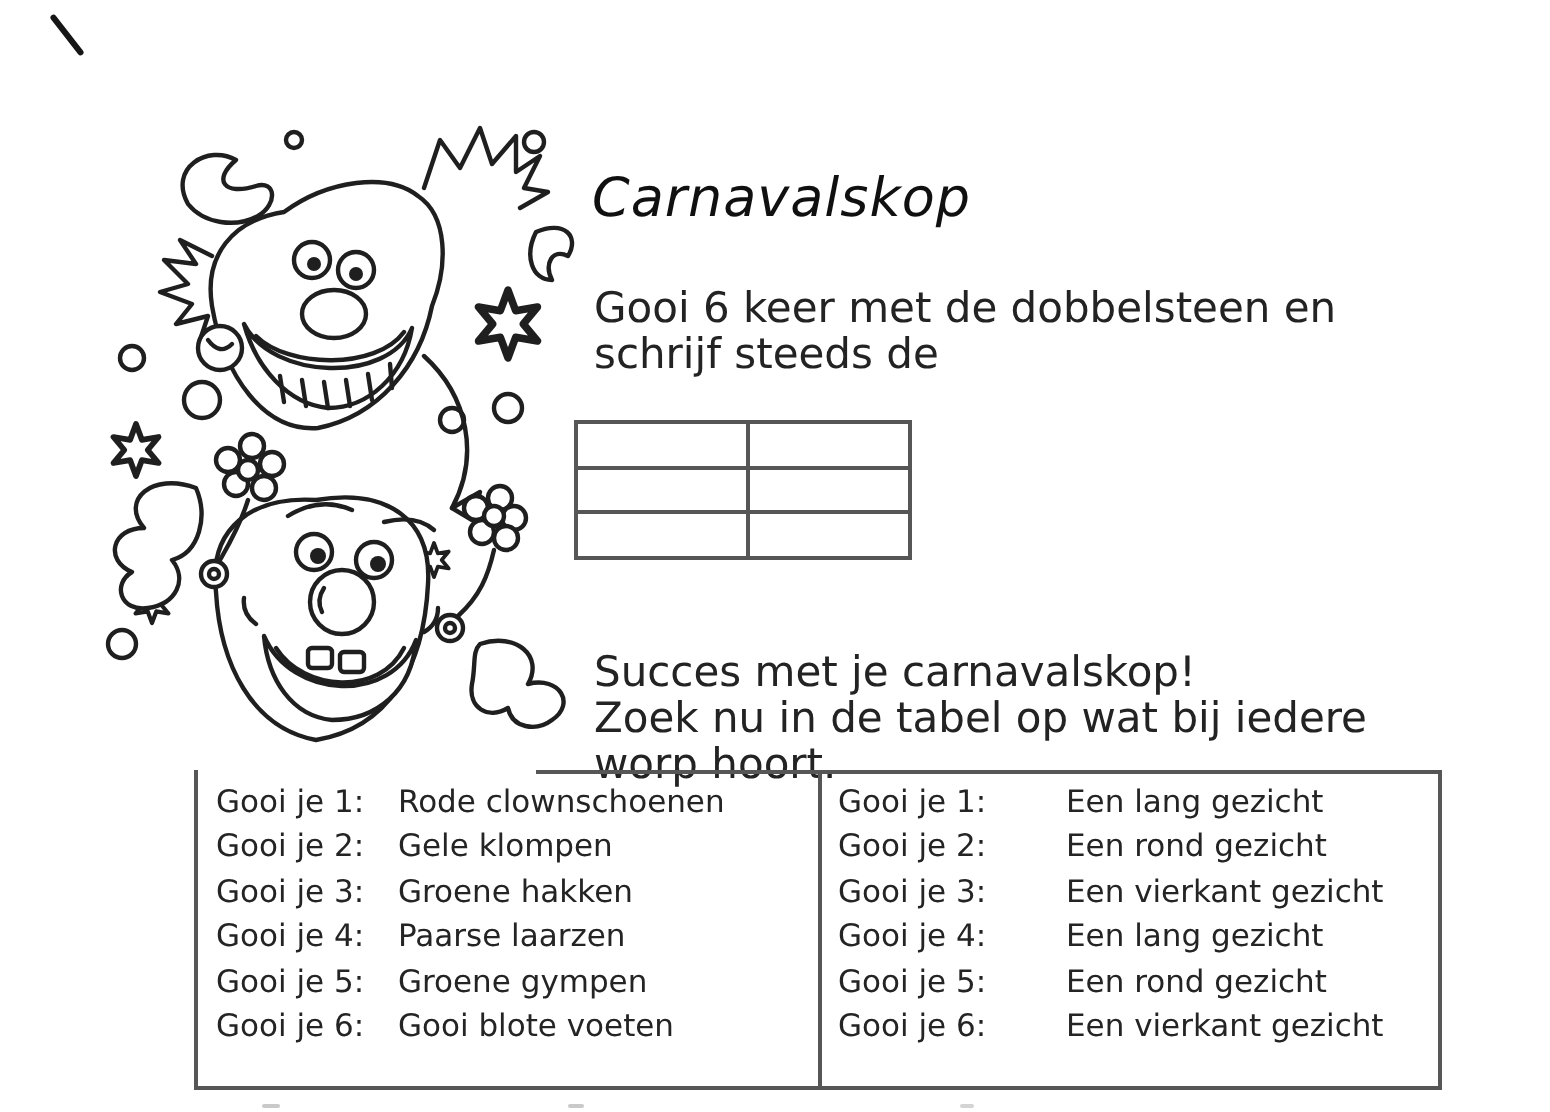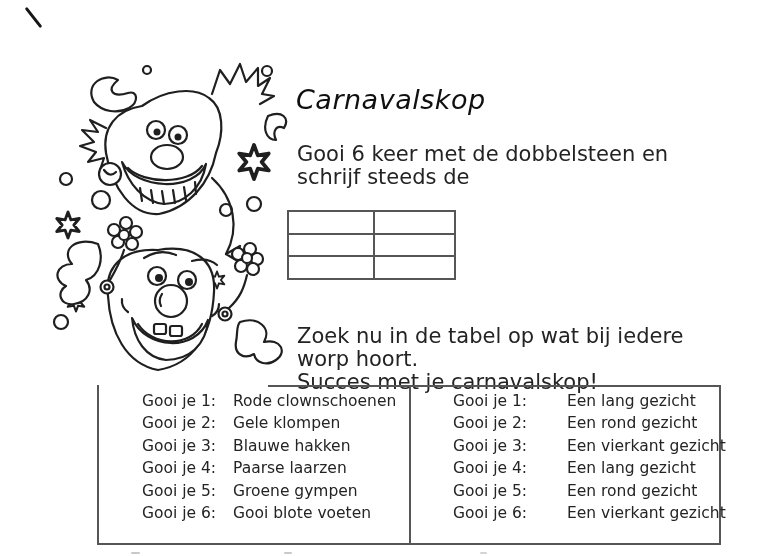--- a/index.html
+++ b/index.html
@@ -23,21 +23,21 @@
   .roll-grid td.c1{width:84px;}
   .roll-grid td.c2{width:79px;}
   
   .legend{position:absolute;left:78px;top:385px;width:620px;height:158px;
     border-left:2px solid #565656;border-right:2px solid #565656;border-bottom:2px solid #565656;}
   .legend .top-border{position:absolute;left:169px;top:0;width:451px;height:2px;background:#565656;}
   .legend .divider{position:absolute;left:310px;top:0;width:2px;height:100%;background:#565656;}
   .legend .col{position:absolute;top:5px;}
   .legend .col-left{left:0;width:308px;}
   .legend .col-right{left:312px;width:306px;}
-  .legend .row{height:22.4px;line-height:22.4px;font-size:15.5px;white-space:nowrap;color:#242424;padding-left:34px;}
+  .legend .row{height:22.4px;line-height:22.4px;font-size:15.5px;white-space:nowrap;color:#242424;}
   .col-left .lbl{display:inline-block;margin-left:9px;width:91px;}
   .col-right .lbl{display:inline-block;margin-left:8px;width:114px;}
   
   .speck{position:absolute;height:2px;background:#c9c9c9;border-radius:1px;}
   .speck.s1{left:112px;top:552px;width:9px;}
   .speck.s2{left:265px;top:552px;width:8px;}
   .speck.s3{left:461px;top:552px;width:7px;background:#d4d4d4;}
 </style>
 </head>
 <body>
@@ -153,37 +153,37 @@
       <td class="c2"></td>
     </tr>
     <tr>
       <td class="c1"></td>
       <td class="c2"></td>
     </tr>
   </tbody>
     </table>
 
   <div class="para para-note">
+    <div>Succes met je carnavalskop!</div>
     <div>Zoek nu in de tabel op wat bij iedere worp hoort.</div>
-    <div>Succes met je carnavalskop!</div>
   </div>
 
   <div class="legend">
     <div class="top-border"></div>
     <div class="divider"></div>
 
     <div class="col col-left">
       <div class="row">
         <span class="lbl">Gooi je 1:</span><span class="val">Rode clownschoenen</span>
       </div>
       <div class="row">
         <span class="lbl">Gooi je 2:</span><span class="val">Gele klompen</span>
       </div>
       <div class="row">
-        <span class="lbl">Gooi je 3:</span><span class="val">Blauwe hakken</span>
+        <span class="lbl">Gooi je 3:</span><span class="val">Groene hakken</span>
       </div>
       <div class="row">
         <span class="lbl">Gooi je 4:</span><span class="val">Paarse laarzen</span>
       </div>
       <div class="row">
         <span class="lbl">Gooi je 5:</span><span class="val">Groene gympen</span>
       </div>
       <div class="row">
         <span class="lbl">Gooi je 6:</span><span class="val">Gooi blote voeten</span>
       </div>

